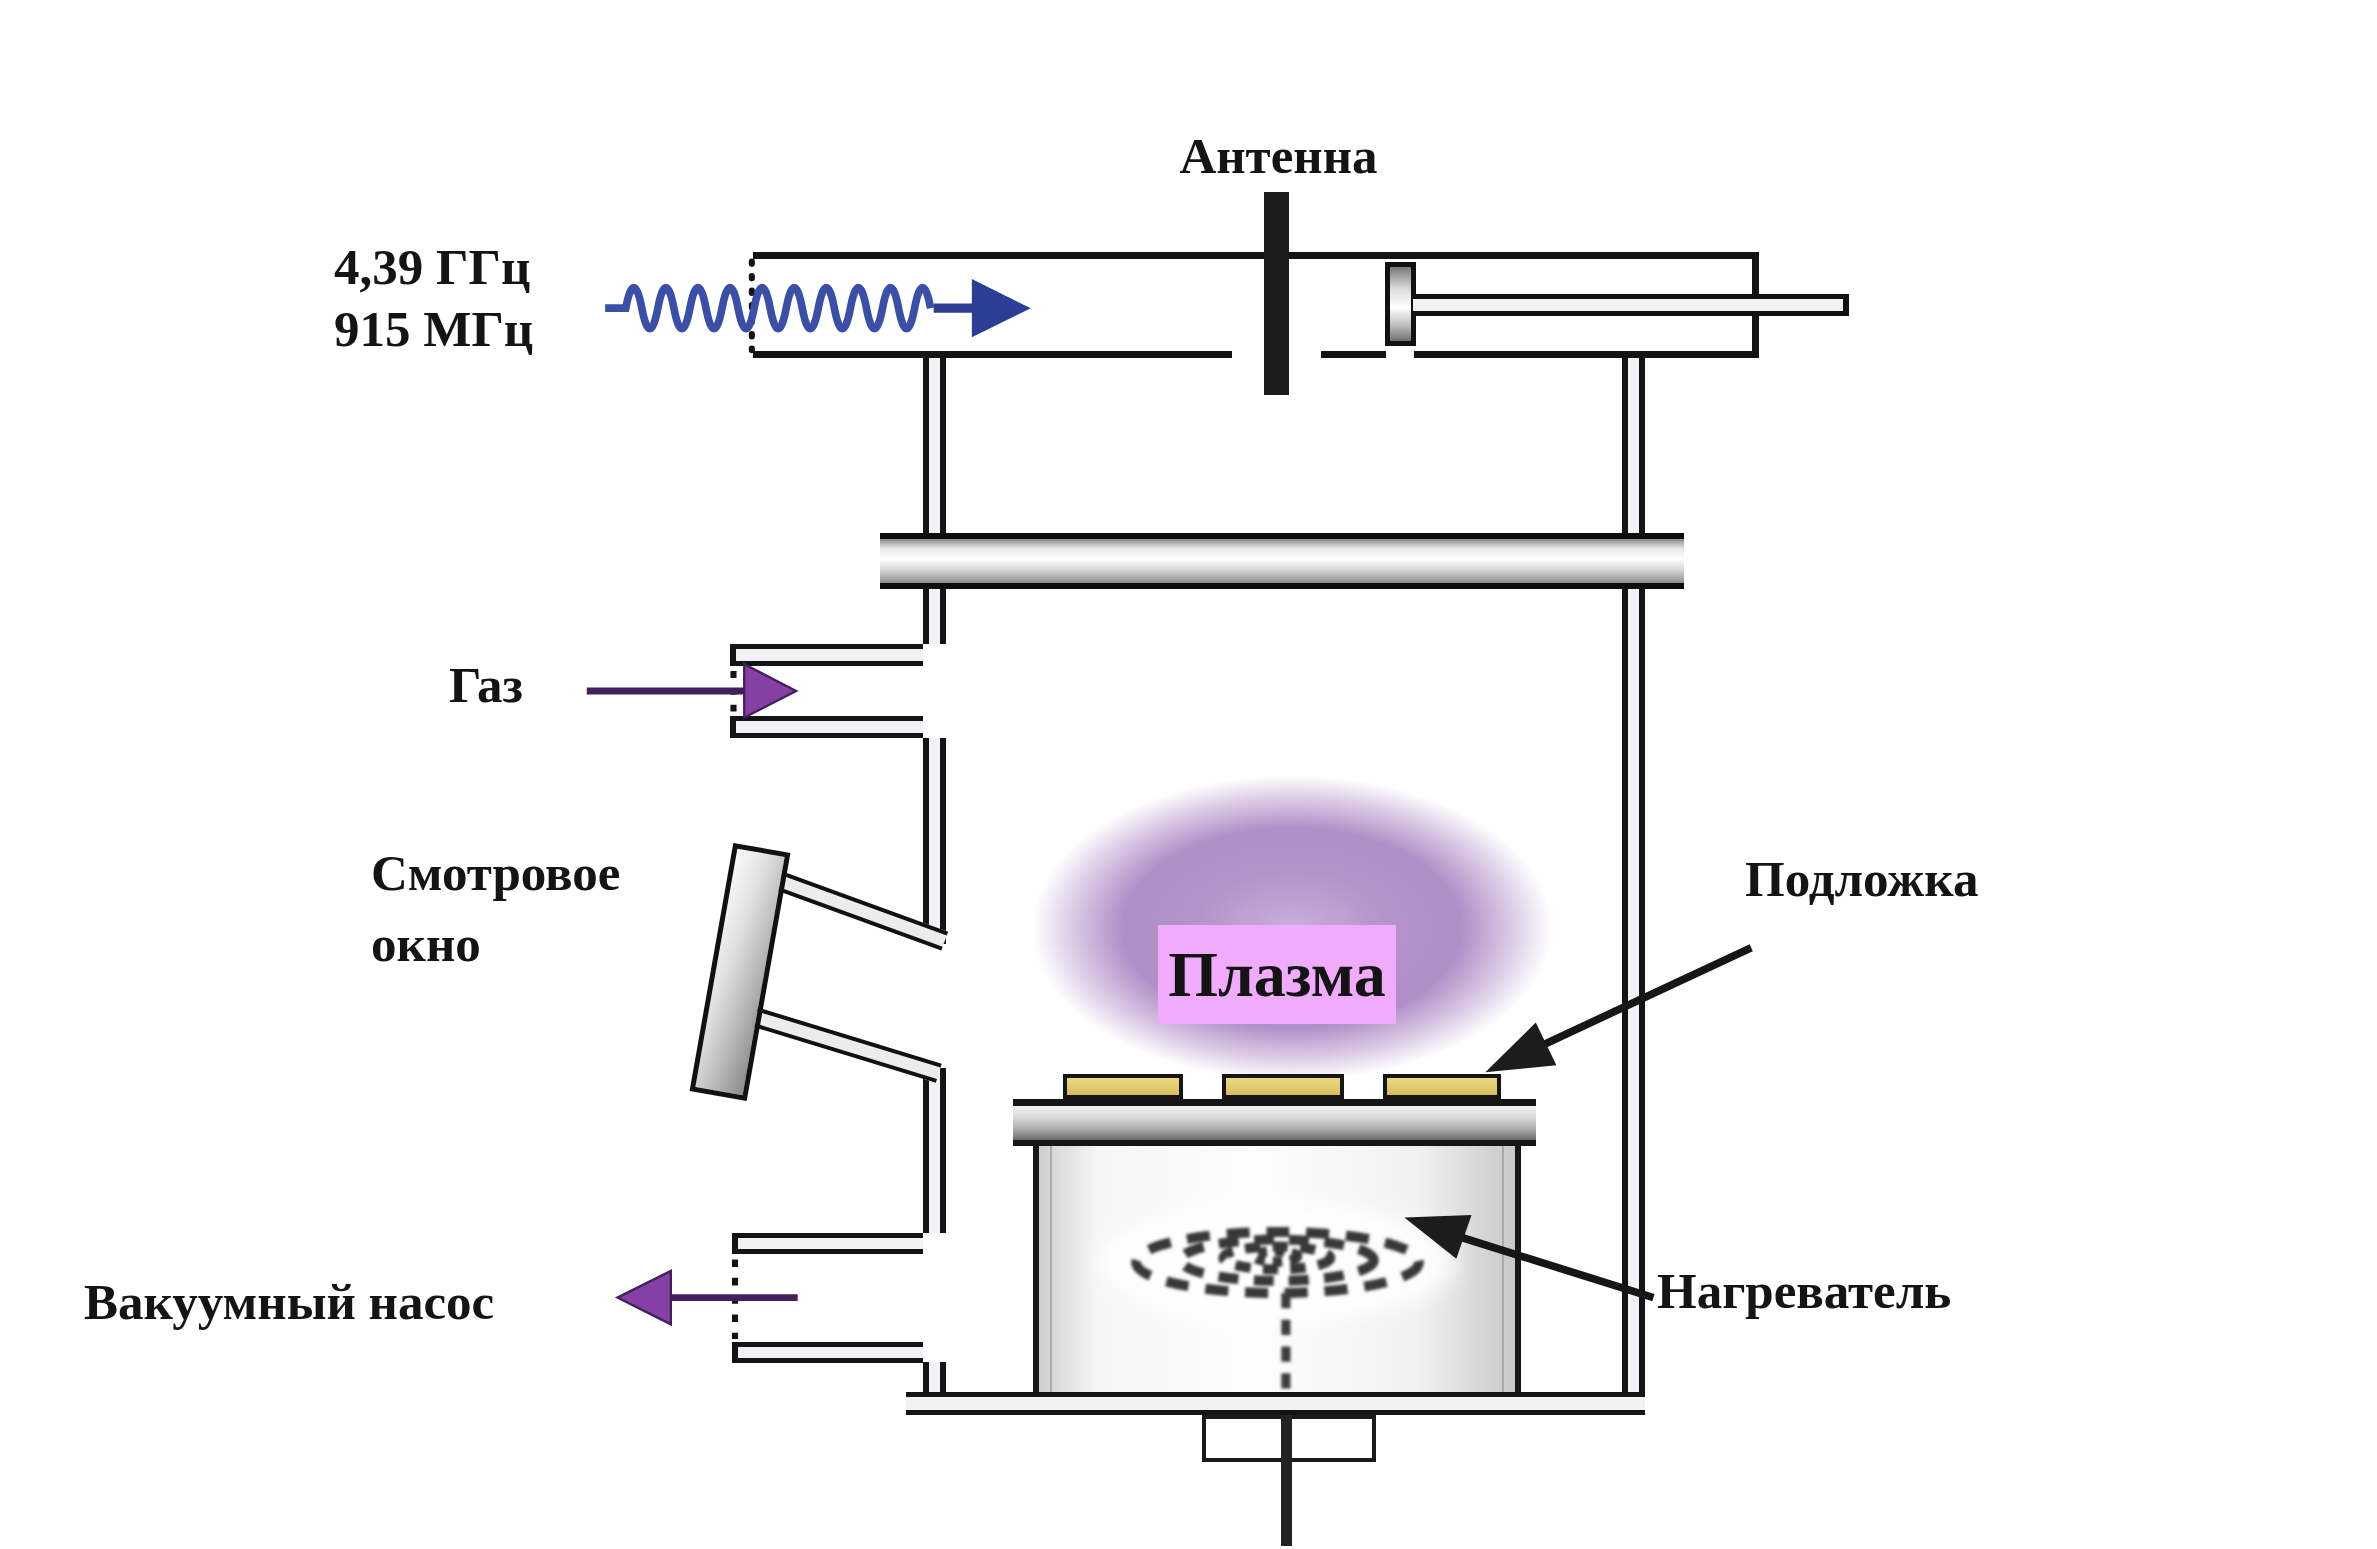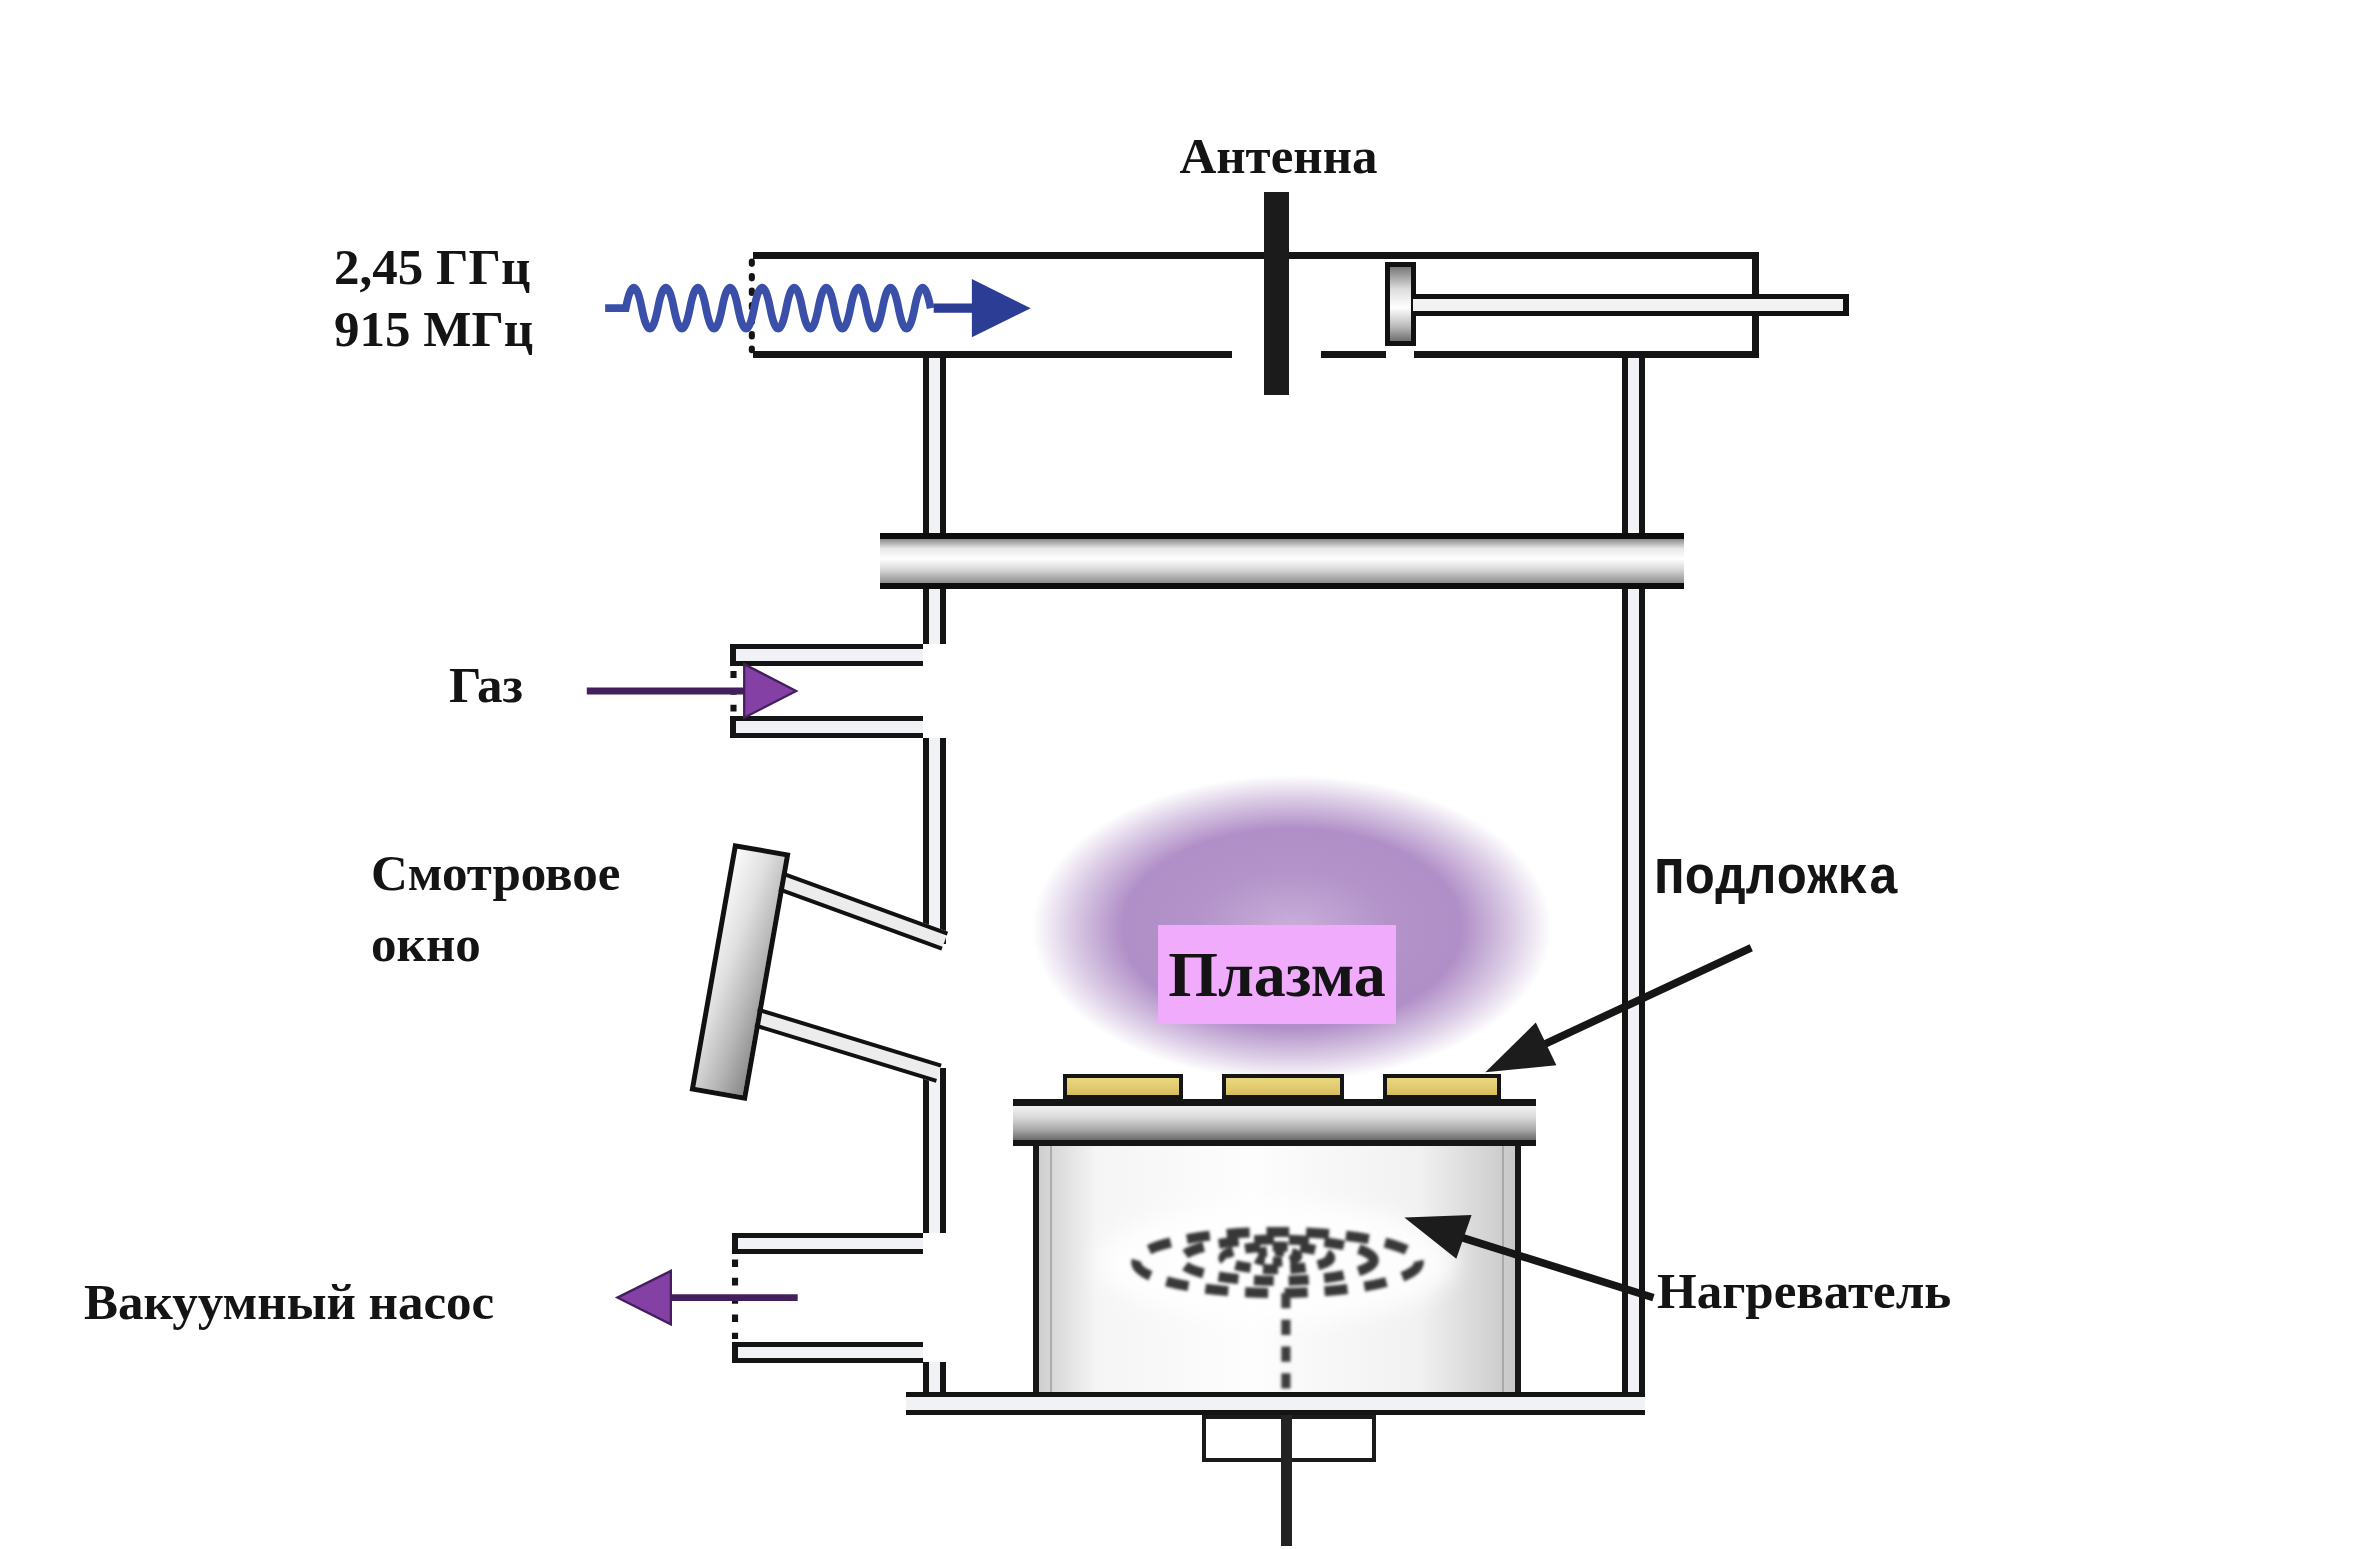--- a/index.html
+++ b/index.html
@@ -157,38 +157,38 @@
       <line class="ashaft" x1="2164" y1="1698" x2="1912" y2="1619"></line>
       <polygon class="ahead" points="1838,1593 1926,1590 1906,1647"></polygon>
     </g>
   </svg>
 
   <div class="label" style="left:1049px;top:131px;width:459px;text-align:center;">
     <span>Антенна</span>
   </div>
 
   <div class="label" style="left:334px;top:242px;">
-    <span class="ln" style="margin-bottom:10.7px;">2,45 ГГц</span>
+    <span class="ln" style="margin-bottom:10.7px;">4,39 ГГц</span>
     <span class="ln">915 МГц</span>
   </div>
 
   <div class="label" style="left:449px;top:660px;">
     <span>Газ</span>
   </div>
 
   <div class="label" style="left:371px;top:848px;">
     <span class="ln" style="margin-bottom:20px;">Смотровое</span>
     <span class="ln">окно</span>
   </div>
 
   <div class="label" style="left:84px;top:1277px;">
     <span>Вакуумный насос</span>
   </div>
 
-  <div class="label" style="left:1654px;top:854px;font-family:Liberation Mono, monospace;">
+  <div class="label" style="left:1745px;top:854px;">
     <span>Подложка</span>
   </div>
 
   <div class="label" style="left:1657px;top:1266px;">
     <span>Нагреватель</span>
   </div>
 
 </div>
 
 

